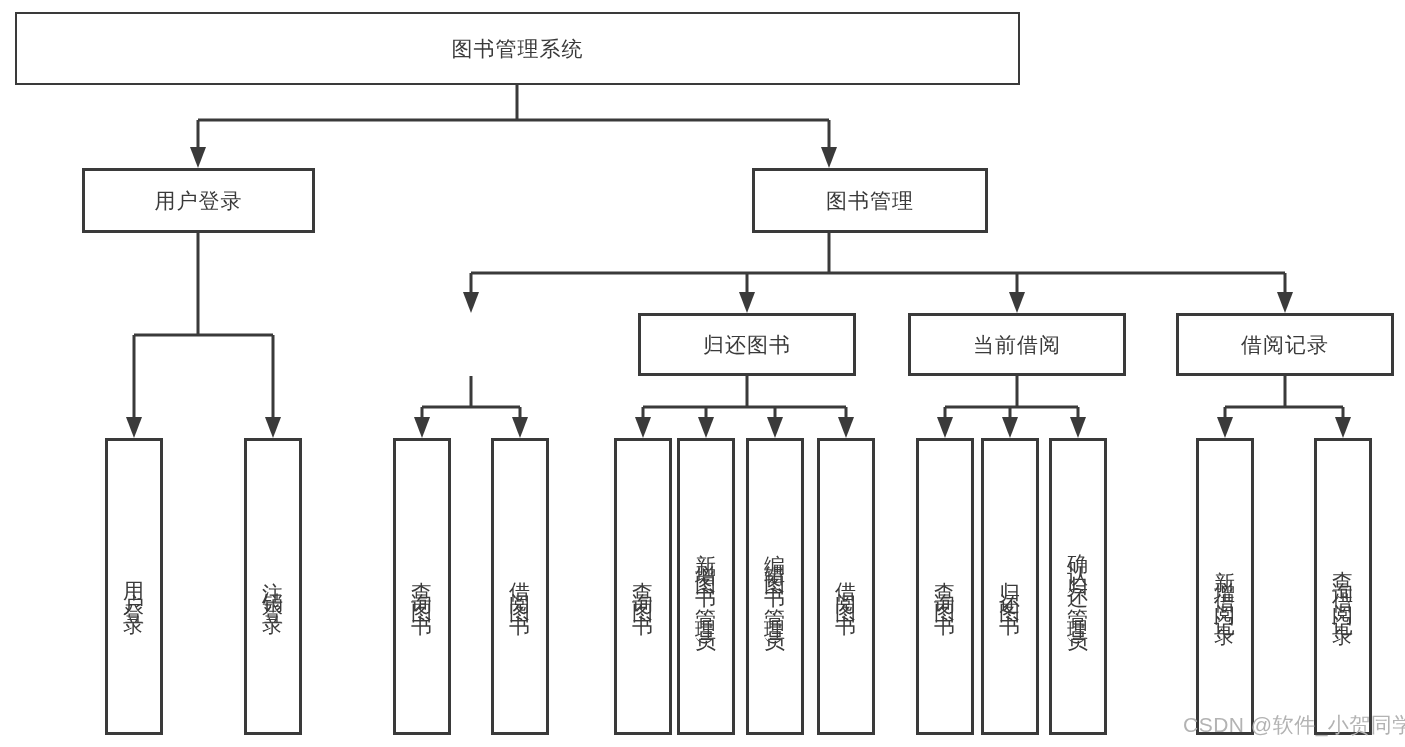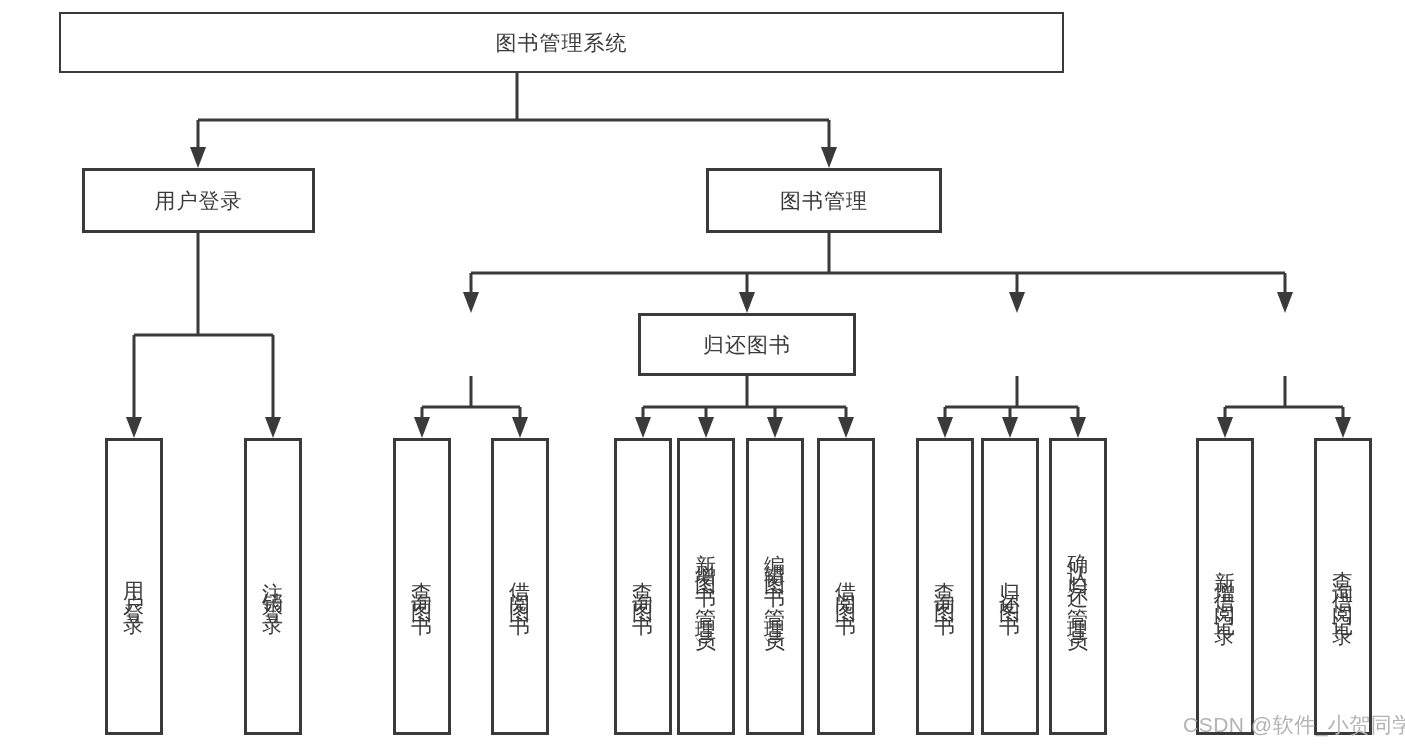--- a/index.html
+++ b/index.html
@@ -78,26 +78,28 @@
         <polygon points="767,417 783,417 775,438"></polygon>
         <polygon points="838,417 854,417 846,438"></polygon>
         <polygon points="937,417 953,417 945,438"></polygon>
         <polygon points="1002,417 1018,417 1010,438"></polygon>
         <polygon points="1070,417 1086,417 1078,438"></polygon>
         <polygon points="1217,417 1233,417 1225,438"></polygon>
         <polygon points="1335,417 1351,417 1343,438"></polygon>
       </g>
   </svg>
 
-  <div class="node l1" style="left:15px;top:12px;width:1005px;height:61px;margin-left:44px;">图书管理系统</div>
+  <div class="node l1" style="left:15px;top:12px;width:1005px;height:73px;">图书管理系统</div>
 
   <div class="node" style="left:82px;top:168px;width:233px;height:65px;">用户登录</div>
-  <div class="node" style="left:706px;top:168px;width:236px;height:65px;">图书管理</div>
+  <div class="node" style="left:752px;top:168px;width:236px;height:65px;">图书管理</div>
 
   <div class="node" style="left:638px;top:313px;width:218px;height:63px;">归还图书</div>
+  <div class="node" style="left:908px;top:313px;width:218px;height:63px;">当前借阅</div>
+  <div class="node" style="left:1176px;top:313px;width:218px;height:63px;">借阅记录</div>
 
   <div class="node leaf" style="left:105px;top:438px;width:58px;height:297px;">
     <span class="vtext">用户登录</span>
   </div>
   <div class="node leaf" style="left:244px;top:438px;width:58px;height:297px;">
     <span class="vtext">注销登录</span>
   </div>
   <div class="node leaf" style="left:393px;top:438px;width:58px;height:297px;">
     <span class="vtext">查询图书</span>
   </div>

